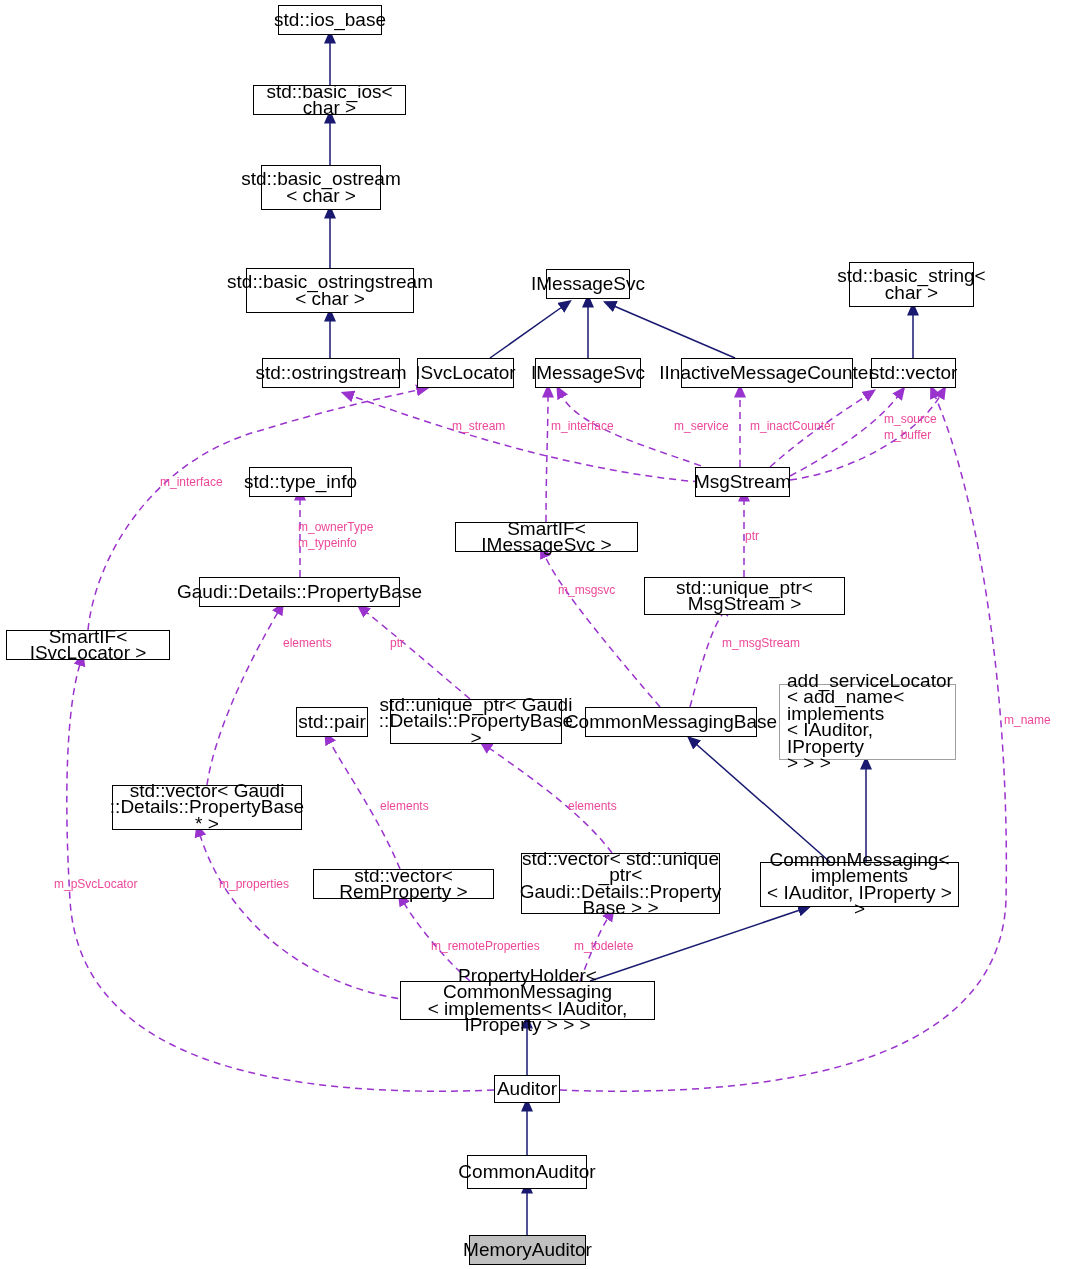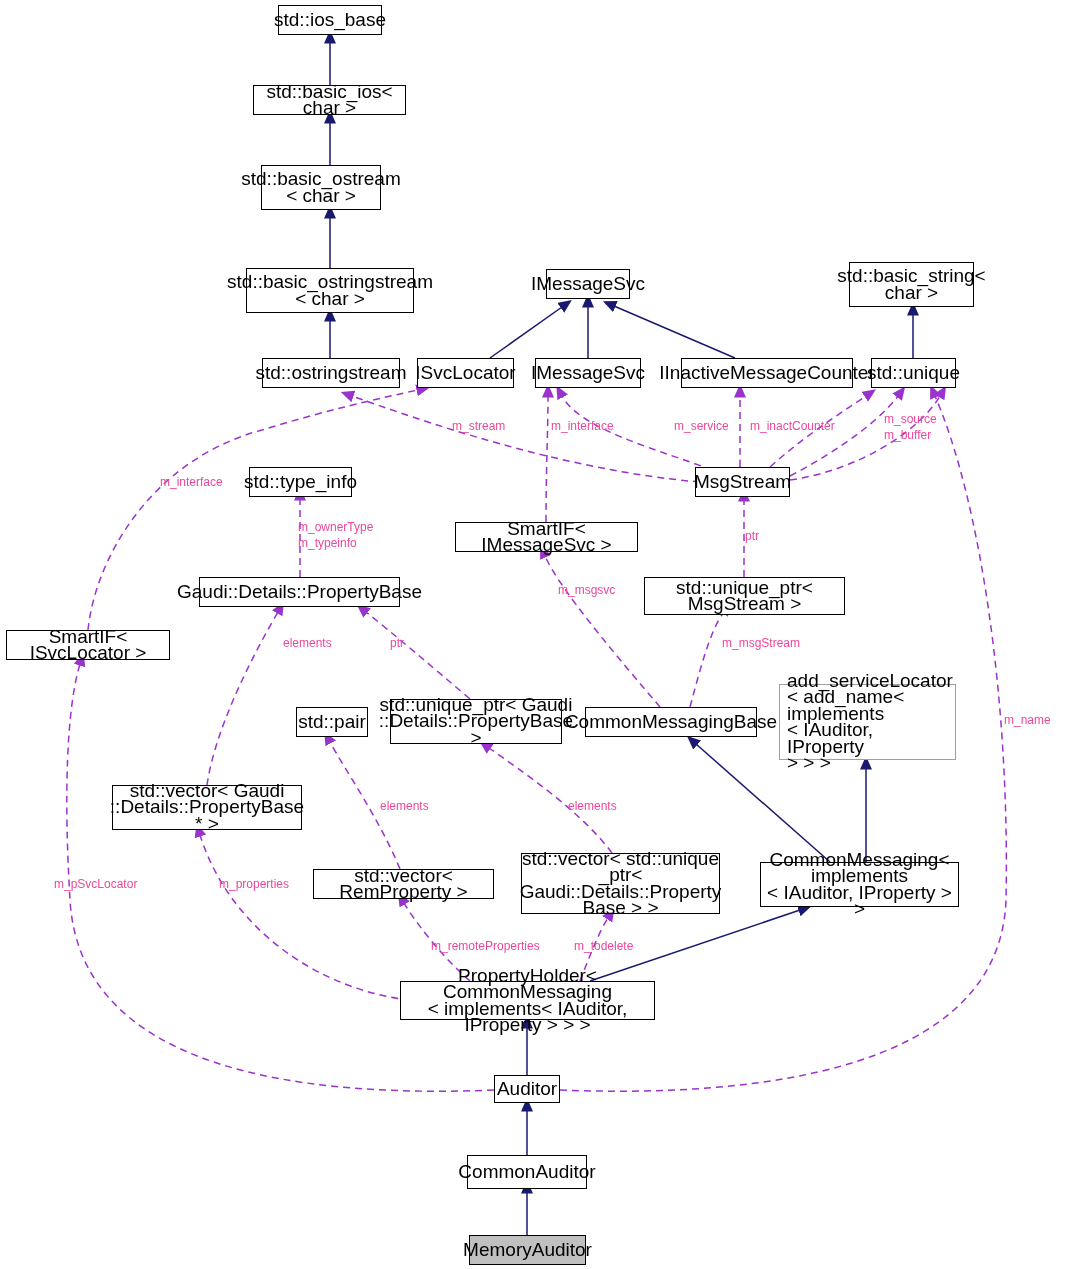--- a/index.html
+++ b/index.html
@@ -123,21 +123,21 @@
 &lt; char &gt;</div>
       <div class="node" style="left: 246px; top: 268px; width: 168px; height: 45px;">std::basic_ostringstream
 &lt; char &gt;</div>
       <div class="node" style="left: 546px; top: 269px; width: 84px; height: 30px;">IMessageSvc</div>
       <div class="node" style="left: 849px; top: 262px; width: 125px; height: 45px;">std::basic_string&lt;
 char &gt;</div>
       <div class="node" style="left: 262px; top: 358px; width: 138px; height: 30px;">std::ostringstream</div>
       <div class="node" style="left: 417px; top: 358px; width: 97px; height: 30px;">ISvcLocator</div>
       <div class="node" style="left: 535px; top: 358px; width: 106px; height: 30px;">IMessageSvc</div>
       <div class="node" style="left: 665px; top: 358px; width: 172px; height: 30px; margin-left: 16px;">IInactiveMessageCounter</div>
-      <div class="node" style="left: 871px; top: 358px; width: 85px; height: 30px;">std::unique</div>
+      <div class="node" style="left: 871px; top: 358px; width: 85px; height: 30px;">std::vector</div>
       <div class="node" style="left: 249px; top: 467px; width: 103px; height: 30px;">std::type_info</div>
       <div class="node" style="left: 695px; top: 467px; width: 95px; height: 30px;">MsgStream</div>
       <div class="node" style="left: 455px; top: 522px; width: 183px; height: 30px;">SmartIF&lt; IMessageSvc &gt;</div>
       <div class="node" style="left: 199px; top: 577px; width: 201px; height: 30px;">Gaudi::Details::PropertyBase</div>
       <div class="node" style="left: 644px; top: 577px; width: 201px; height: 38px;">std::unique_ptr&lt; MsgStream &gt;</div>
       <div class="node" style="left: 6px; top: 630px; width: 164px; height: 30px;">SmartIF&lt; ISvcLocator &gt;</div>
       <div class="node" style="left: 296px; top: 707px; width: 72px; height: 30px;">std::pair</div>
       <div class="node" style="left: 390px; top: 699px; width: 172px; height: 45px;">std::unique_ptr&lt; Gaudi
 ::Details::PropertyBase &gt;</div>
       <div class="node" style="left: 585px; top: 707px; width: 172px; height: 30px;">CommonMessagingBase</div>

